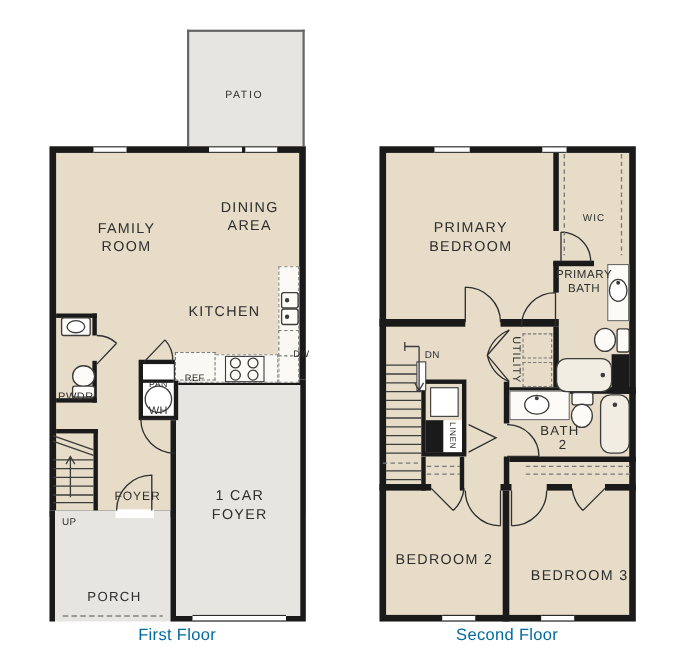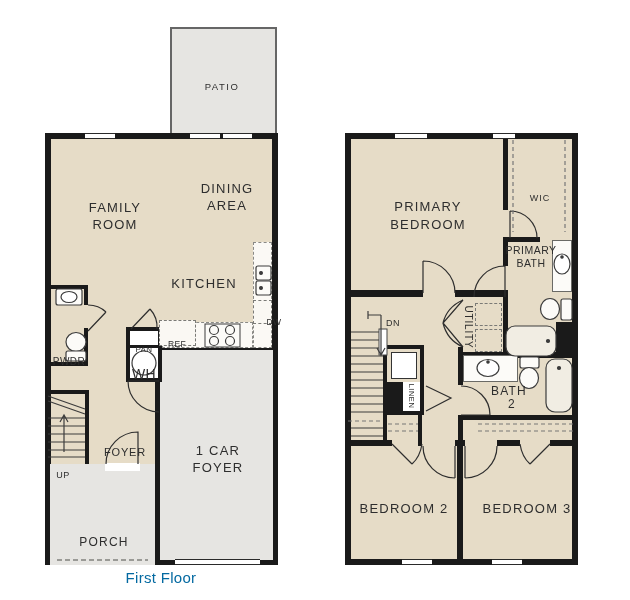--- a/index.html
+++ b/index.html
@@ -173,34 +173,35 @@
   <div class="lbl lbl-sm" style="left:222px;top:76px;font-size:9.5px;letter-spacing:1.5px;">PATIO</div>
   <div class="lbl lbl-lg" style="left:115px;top:207px;">FAMILY</div>
   <div class="lbl lbl-lg" style="left:115px;top:224px;">ROOM</div>
   <div class="lbl lbl-lg" style="left:227px;top:188px;text-align:right;">DINING</div>
   <div class="lbl lbl-lg" style="left:227px;top:205px;">AREA</div>
   <div class="lbl lbl-lg" style="left:204px;top:283px;">KITCHEN</div>
   <div class="lbl" style="left:69px;top:326px;font-size:10px;letter-spacing:0.5px;margin-top:36px;">PWDR</div>
   <div class="lbl lbl-sm" style="left:144px;top:339px;font-size:8px;">PAN</div>
   <div class="lbl lbl-sm" style="left:177px;top:333px;">REF</div>
   <div class="lbl lbl-sm" style="left:274px;top:311px;text-align:right;">DW</div>
-  <div class="lbl lbl-sm" style="left:144px;top:363px;font-size:14px;">WH</div>
+  <div class="lbl lbl-sm" style="left:144px;top:363px;font-size:10px;">WH</div>
   <div class="lbl lbl-md" style="left:125px;top:452px;">FOYER</div>
   <div class="lbl lbl-sm" style="left:63px;top:464px;font-size:9px;">UP</div>
   <div class="lbl lbl-lg" style="left:218px;top:450px;text-align:center;">1 CAR</div>
   <div class="lbl lbl-lg" style="left:218px;top:467px;">FOYER</div>
   <div class="lbl" style="left:104px;top:542px;font-size:12px;">PORCH</div>
   <div class="caption" style="left:161px;top:577px;">First Floor</div>
 
   <div class="lbl lbl-lg" style="left:428px;top:206px;">PRIMARY</div>
   <div class="lbl lbl-lg" style="left:428px;top:224px;">BEDROOM</div>
   <div class="lbl lbl-sm" style="left:540px;top:187px;font-size:9px;letter-spacing:1px;">WIC</div>
   <div class="lbl" style="left:531px;top:250px;font-size:10.5px;letter-spacing:0.5px;">PRIMARY</div>
   <div class="lbl" style="left:531px;top:263px;font-size:10.5px;letter-spacing:0.5px;">BATH</div>
   <div class="lbl lbl-rot" style="left:468px;top:327px;font-size:10px;letter-spacing:0.8px;">UTILITY</div>
   <div class="lbl lbl-sm" style="left:393px;top:312px;font-size:9px;">DN</div>
   <div class="lbl lbl-rot" style="left:411px;top:396px;font-size:7.5px;letter-spacing:0.5px;">LINEN</div>
   <div class="lbl" style="left:509px;top:391px;font-size:12px;">BATH</div>
   <div class="lbl" style="left:512px;top:404px;font-size:12px;">2</div>
   <div class="lbl lbl-lg" style="left:404px;top:508px;">BEDROOM 2</div>
-  <div class="lbl lbl-lg" style="left:527px;top:508px;">BEDROOM 3</div>
+  <div class="lbl lbl-lg" style="left:527px;top:523px;">BEDROOM 3</div>
+  <div class="caption" style="left:461px;top:577px;">Second Floor</div>
 
 </div>
 
 </body></html>

